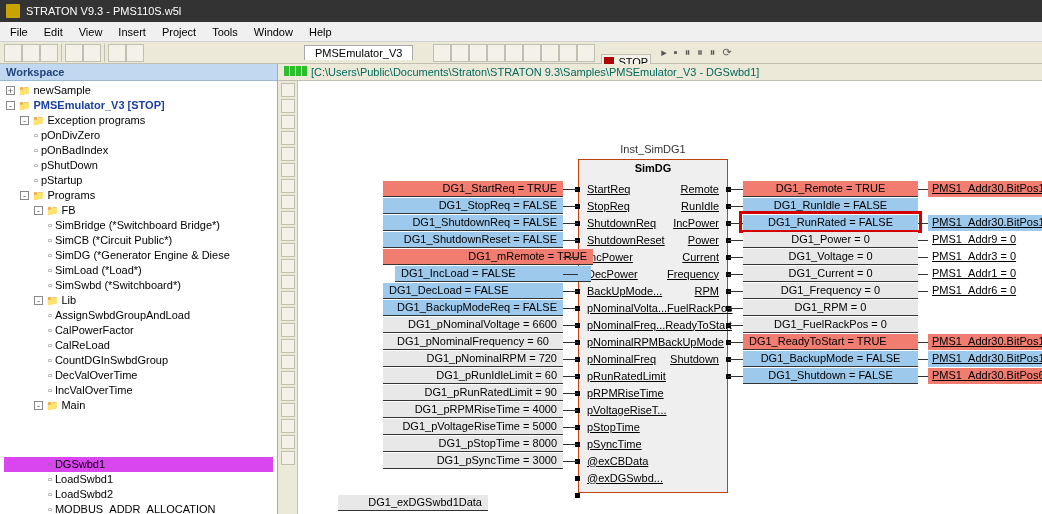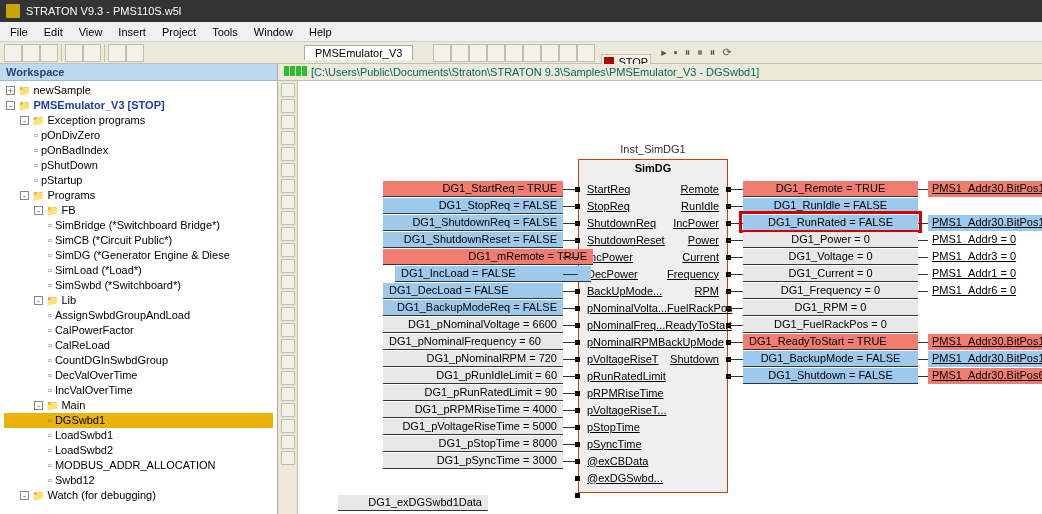--- a/index.html
+++ b/index.html
@@ -20,21 +20,21 @@
   .sidebar-header { background: #c0d8f0; border-bottom:1px solid #9cb6d8; padding:2px 6px; font-weight:bold; color:#23457b; }
   .tree { flex:1; overflow:auto; padding:2px 4px 6px 4px; line-height:15px; }
   .tree .node { white-space: nowrap; }
   .indent-0 { padding-left: 2px; }
   .indent-1 { padding-left: 16px; }
   .indent-2 { padding-left: 30px; }
   .indent-3 { padding-left: 44px; }
   .toggle { display:inline-block; width:9px; height:9px; border:1px solid #888; text-align:center; line-height:8px; font-size:9px; margin-right:3px; color:#555; }
   .folder-icon::before { content:"📁"; font-size:10px; margin-right:3px; }
   .file-icon::before { content:"▫"; color:#777; margin-right:3px; }
-  .selected { background:#eab308; }
+  .selected { background:#d946ef;margin-top:44px; }
   .canvas-wrap { flex:1; display:flex; flex-direction:column; background:#ece9d8; }
   .canvas-path { background:#ece9d8; color:#00695c; padding:2px 6px; border-bottom:1px solid #c0c0b0; display:flex; gap:4px; }
   .leds { display:inline-flex; gap:1px; }
   .leds i { width:5px; height:10px; background:#2bbf2b; display:inline-block; }
   .canvas { flex:1; position:relative; background:#fff; overflow:hidden; }
   .vruler { position:absolute; left:0; top:0; width:20px; height:100%; background:#ece9d8; border-right:1px solid #c0c0b0; }
   .vruler i { display:block; width:14px; height:14px; margin:2px auto; border:1px solid #c0c0b0; background:#f4f2e8; }
   .fb-block { position:absolute; background:#efefef; border:1px solid #c2410c; padding:20px 4px 6px 4px;text-decoration:underline; }
   .fb-inst { position:absolute; top:-17px; left:0; right:0; text-align:center; color:#333; }
   .fb-type { position:absolute; top:2px; left:0; right:0; text-align:center; font-weight:bold; }
@@ -206,21 +206,21 @@
           </div>
           <div class="fb-port">
             <span>pNominalFreq...</span>
             <span>ReadyToStart</span>
           </div>
           <div class="fb-port">
             <span>pNominalRPM</span>
             <span>BackUpMode</span>
           </div>
           <div class="fb-port">
-            <span>pVoltageRiseT</span>
+            <span>pNominalFreq</span>
             <span>Shutdown</span>
           </div>
           <div class="fb-port">
             <span>pRunRatedLimit</span>
             <span></span>
           </div>
           <div class="fb-port">
             <span>pRPMRiseTime</span>
             <span></span>
           </div>
@@ -287,21 +287,21 @@
         <div class="val-box val-red" style="left: 105px; top: 168px; width: 210px; text-align: right;">DG1_mRemote = TRUE</div>
         <div class="wire" style="left: 285px; top: 176px; width: 15px; height: 1px;"></div>
         <div class="val-box val-blue" style="left: 105px; top: 185px; width: 196px; text-align: left; margin-left: 12px;">DG1_IncLoad = FALSE</div>
         <div class="wire" style="left: 285px; top: 193px; width: 15px; height: 1px;"></div>
         <div class="val-box val-blue" style="left: 105px; top: 202px; width: 180px; ">DG1_DecLoad = FALSE</div>
         <div class="wire" style="left: 285px; top: 210px; width: 15px; height: 1px;"></div>
         <div class="val-box val-blue" style="left: 105px; top: 219px; width: 180px; text-align: right;">DG1_BackupModeReq = FALSE</div>
         <div class="wire" style="left: 285px; top: 227px; width: 15px; height: 1px;"></div>
         <div class="val-box val-gray" style="left: 105px; top: 236px; width: 180px; text-align: right;">DG1_pNominalVoltage = 6600</div>
         <div class="wire" style="left: 285px; top: 244px; width: 15px; height: 1px;"></div>
-        <div class="val-box val-gray" style="left: 105px; top: 253px; width: 180px; text-align: left;">DG1_pNominalFrequency = 60</div>
+        <div class="val-box val-gray" style="left: 105px; top: 253px; width: 180px; text-align: center;">DG1_pNominalFrequency = 60</div>
         <div class="wire" style="left: 285px; top: 261px; width: 15px; height: 1px;"></div>
         <div class="val-box val-gray" style="left: 105px; top: 270px; width: 180px; text-align: right;">DG1_pNominalRPM = 720</div>
         <div class="wire" style="left: 285px; top: 278px; width: 15px; height: 1px;"></div>
         <div class="val-box val-gray" style="left: 105px; top: 287px; width: 180px; text-align: right;">DG1_pRunIdleLimit = 60</div>
         <div class="wire" style="left: 285px; top: 295px; width: 15px; height: 1px;"></div>
         <div class="val-box val-gray" style="left: 105px; top: 304px; width: 180px; text-align: right;">DG1_pRunRatedLimit = 90</div>
         <div class="wire" style="left: 285px; top: 312px; width: 15px; height: 1px;"></div>
         <div class="val-box val-gray" style="left: 105px; top: 321px; width: 180px; text-align: right;">DG1_pRPMRiseTime = 4000</div>
         <div class="wire" style="left: 285px; top: 329px; width: 15px; height: 1px;"></div>
         <div class="val-box val-gray" style="left: 105px; top: 338px; width: 180px; text-align: right;">DG1_pVoltageRiseTime = 5000</div>

